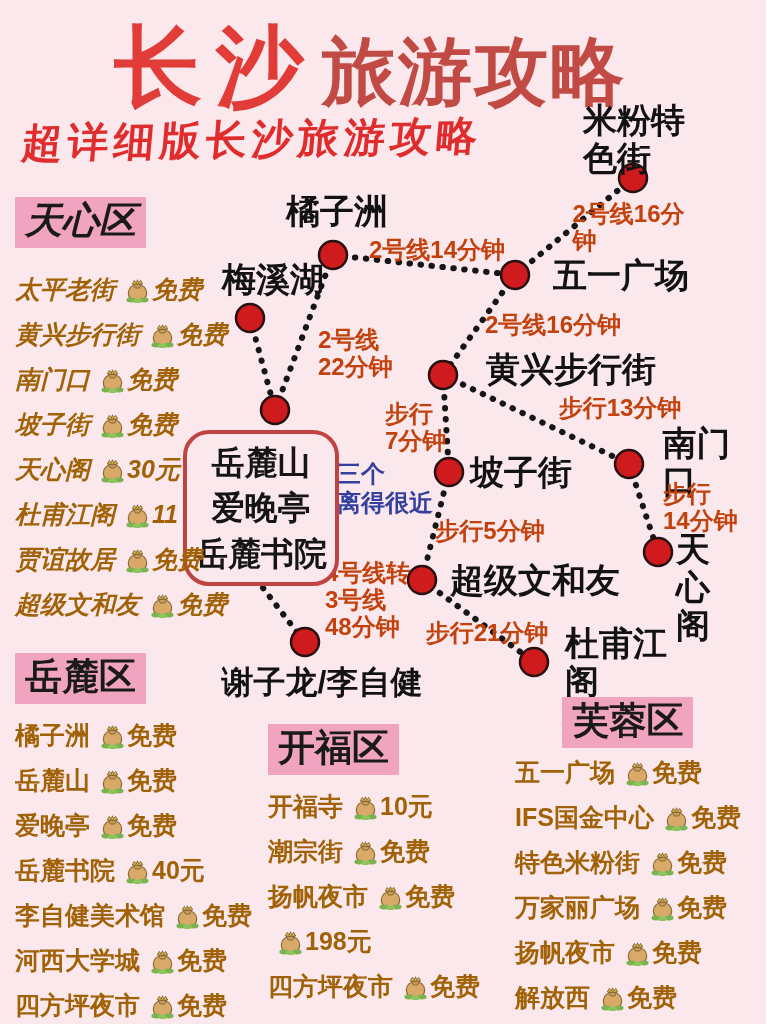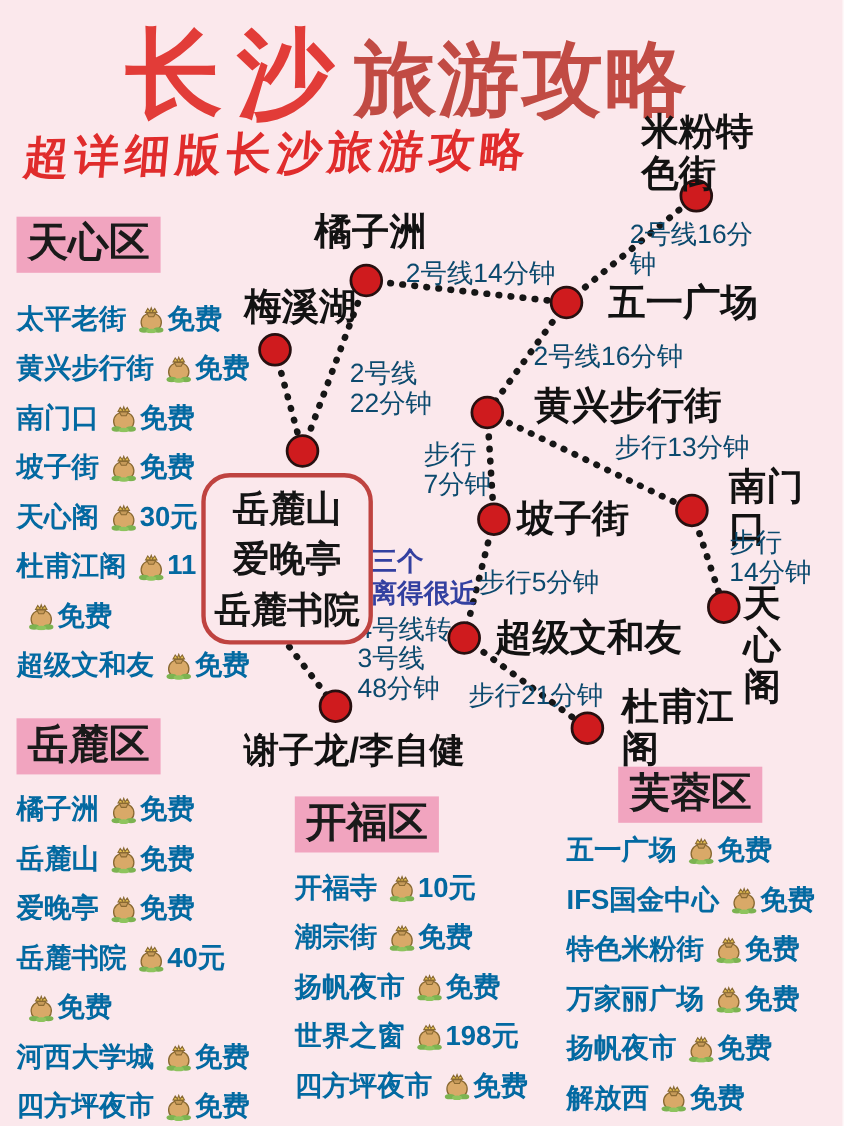--- a/index.html
+++ b/index.html
@@ -32,21 +32,21 @@
   
   .map-svg{position:absolute;left:0;top:0;z-index:1;}
   .map-label{
     position:absolute;z-index:2;
     white-space:pre-line;
     transform:translate(-50%,-50%);
     line-height:1.12;
   }
   .map-label.left{transform:translate(0,-50%);text-align:left;}
   .node-label{font-weight:800;color:#121212;}
-  .edge-label{font-weight:400;color:#0c4a6e;}
+  .edge-label{font-weight:700;color:#c2410c;}
   .note-blue{
     position:absolute;z-index:2;white-space:pre-line;
     transform:translate(0,-50%);
     font-size:24px;font-weight:800;color:#3340a0;line-height:1.2;
   }
   .spot-box{
     position:absolute;left:183px;top:430px;width:148px;height:148px;
     z-index:3;
     background:#fbe8ec;
     border:4px solid #bf4340;border-radius:26px;
@@ -58,25 +58,25 @@
   .district{position:absolute;z-index:4;}
   .district .hdr{
     display:inline-block;
     background:#f1a4bf;color:#1a1a1a;
     font-size:37px;font-weight:800;
     padding:3px 10px 5px 10px;line-height:1.15;
   }
   .district ul{list-style:none;margin:0;padding:0;}
   .district li{
     display:flex;align-items:center;
-    height:45px;font-size:25px;font-weight:600;color:#0369a1;
+    height:45px;font-size:25px;font-weight:600;color:#a16207;
     white-space:nowrap;
   }
   .district li .money{width:27px;height:27px;margin:0 1px 0 9px;flex:0 0 auto;}
-  .d-tianxin{left:15px;top:197px;}
+  .d-tianxin{left:15px;top:197px;font-style:italic;}
   .d-tianxin ul{margin-top:19px;}
   .d-yuelu{left:15px;top:653px;}
   .d-yuelu ul{margin-top:9px;}
   .d-kaifu{left:268px;top:724px;}
   .d-kaifu ul{margin-top:9px;}
   .d-furong{left:515px;top:697px;text-align:center;}
   .d-furong ul{margin-top:2px;}
 </style>
 </head>
 <body>
@@ -140,21 +140,21 @@
       <div class="map-label edge-label" style="left: 487px; top: 633px; font-size: 24px;">步行21分钟</div>
       <div class="map-label edge-label left" style="left: 325px; top: 600px; font-size: 24px;">4号线转
 3号线
 48分钟</div>
     </div>
 
   <div class="spot-box">岳麓山
 爱晚亭
 岳麓书院</div>
 
-  <div class="note-blue" style="left: 337px; top: 526px;">三个
+  <div class="note-blue" style="left: 337px; top: 489px;">三个
 离得很近</div>
 
   <div class="district d-tianxin">
     <div class="hdr">天心区</div>
     <ul>
 
         <li>
           <span>太平老街</span>
           <svg class="money" viewBox="0 0 24 27">
             <ellipse cx="12" cy="17" rx="9.2" ry="8.6" fill="#d9a968" stroke="#8a6a33" stroke-width="1.2"></ellipse>
@@ -226,20 +226,21 @@
             <path d="M8 8.5 L16 8.5 L14.2 12 L9.8 12 Z" fill="#c69a5a" stroke="#8a6a33" stroke-width="1"></path>
             <path d="M6.8 8 L8.8 4.4 L10.8 7 L12 3.8 L13.2 7 L15.2 4.4 L17.2 8 Z" fill="#e6c14f" stroke="#8a6a33" stroke-width="1"></path>
             <ellipse cx="5.5" cy="24" rx="4.6" ry="2.4" fill="#7cb351"></ellipse>
             <ellipse cx="18.5" cy="24" rx="4.6" ry="2.4" fill="#7cb351"></ellipse>
             <ellipse cx="12" cy="25" rx="4.6" ry="2.2" fill="#8ec45e"></ellipse>
           </svg>
           <span>11</span>
         </li>
 
         <li>
+          <span>贾谊故居</span>
           <svg class="money" viewBox="0 0 24 27">
             <ellipse cx="12" cy="17" rx="9.2" ry="8.6" fill="#d9a968" stroke="#8a6a33" stroke-width="1.2"></ellipse>
             <path d="M8 8.5 L16 8.5 L14.2 12 L9.8 12 Z" fill="#c69a5a" stroke="#8a6a33" stroke-width="1"></path>
             <path d="M6.8 8 L8.8 4.4 L10.8 7 L12 3.8 L13.2 7 L15.2 4.4 L17.2 8 Z" fill="#e6c14f" stroke="#8a6a33" stroke-width="1"></path>
             <ellipse cx="5.5" cy="24" rx="4.6" ry="2.4" fill="#7cb351"></ellipse>
             <ellipse cx="18.5" cy="24" rx="4.6" ry="2.4" fill="#7cb351"></ellipse>
             <ellipse cx="12" cy="25" rx="4.6" ry="2.2" fill="#8ec45e"></ellipse>
           </svg>
           <span>免费</span>
         </li>
@@ -309,20 +310,21 @@
             <path d="M8 8.5 L16 8.5 L14.2 12 L9.8 12 Z" fill="#c69a5a" stroke="#8a6a33" stroke-width="1"></path>
             <path d="M6.8 8 L8.8 4.4 L10.8 7 L12 3.8 L13.2 7 L15.2 4.4 L17.2 8 Z" fill="#e6c14f" stroke="#8a6a33" stroke-width="1"></path>
             <ellipse cx="5.5" cy="24" rx="4.6" ry="2.4" fill="#7cb351"></ellipse>
             <ellipse cx="18.5" cy="24" rx="4.6" ry="2.4" fill="#7cb351"></ellipse>
             <ellipse cx="12" cy="25" rx="4.6" ry="2.2" fill="#8ec45e"></ellipse>
           </svg>
           <span>40元</span>
         </li>
 
         <li>
+          <span>李自健美术馆</span>
           <svg class="money" viewBox="0 0 24 27">
             <ellipse cx="12" cy="17" rx="9.2" ry="8.6" fill="#d9a968" stroke="#8a6a33" stroke-width="1.2"></ellipse>
             <path d="M8 8.5 L16 8.5 L14.2 12 L9.8 12 Z" fill="#c69a5a" stroke="#8a6a33" stroke-width="1"></path>
             <path d="M6.8 8 L8.8 4.4 L10.8 7 L12 3.8 L13.2 7 L15.2 4.4 L17.2 8 Z" fill="#e6c14f" stroke="#8a6a33" stroke-width="1"></path>
             <ellipse cx="5.5" cy="24" rx="4.6" ry="2.4" fill="#7cb351"></ellipse>
             <ellipse cx="18.5" cy="24" rx="4.6" ry="2.4" fill="#7cb351"></ellipse>
             <ellipse cx="12" cy="25" rx="4.6" ry="2.2" fill="#8ec45e"></ellipse>
           </svg>
           <span>免费</span>
         </li>
@@ -392,21 +394,20 @@
             <path d="M8 8.5 L16 8.5 L14.2 12 L9.8 12 Z" fill="#c69a5a" stroke="#8a6a33" stroke-width="1"></path>
             <path d="M6.8 8 L8.8 4.4 L10.8 7 L12 3.8 L13.2 7 L15.2 4.4 L17.2 8 Z" fill="#e6c14f" stroke="#8a6a33" stroke-width="1"></path>
             <ellipse cx="5.5" cy="24" rx="4.6" ry="2.4" fill="#7cb351"></ellipse>
             <ellipse cx="18.5" cy="24" rx="4.6" ry="2.4" fill="#7cb351"></ellipse>
             <ellipse cx="12" cy="25" rx="4.6" ry="2.2" fill="#8ec45e"></ellipse>
           </svg>
           <span>免费</span>
         </li>
 
         <li>
-          <span>世界之窗</span>
           <svg class="money" viewBox="0 0 24 27">
             <ellipse cx="12" cy="17" rx="9.2" ry="8.6" fill="#d9a968" stroke="#8a6a33" stroke-width="1.2"></ellipse>
             <path d="M8 8.5 L16 8.5 L14.2 12 L9.8 12 Z" fill="#c69a5a" stroke="#8a6a33" stroke-width="1"></path>
             <path d="M6.8 8 L8.8 4.4 L10.8 7 L12 3.8 L13.2 7 L15.2 4.4 L17.2 8 Z" fill="#e6c14f" stroke="#8a6a33" stroke-width="1"></path>
             <ellipse cx="5.5" cy="24" rx="4.6" ry="2.4" fill="#7cb351"></ellipse>
             <ellipse cx="18.5" cy="24" rx="4.6" ry="2.4" fill="#7cb351"></ellipse>
             <ellipse cx="12" cy="25" rx="4.6" ry="2.2" fill="#8ec45e"></ellipse>
           </svg>
           <span>198元</span>
         </li>

